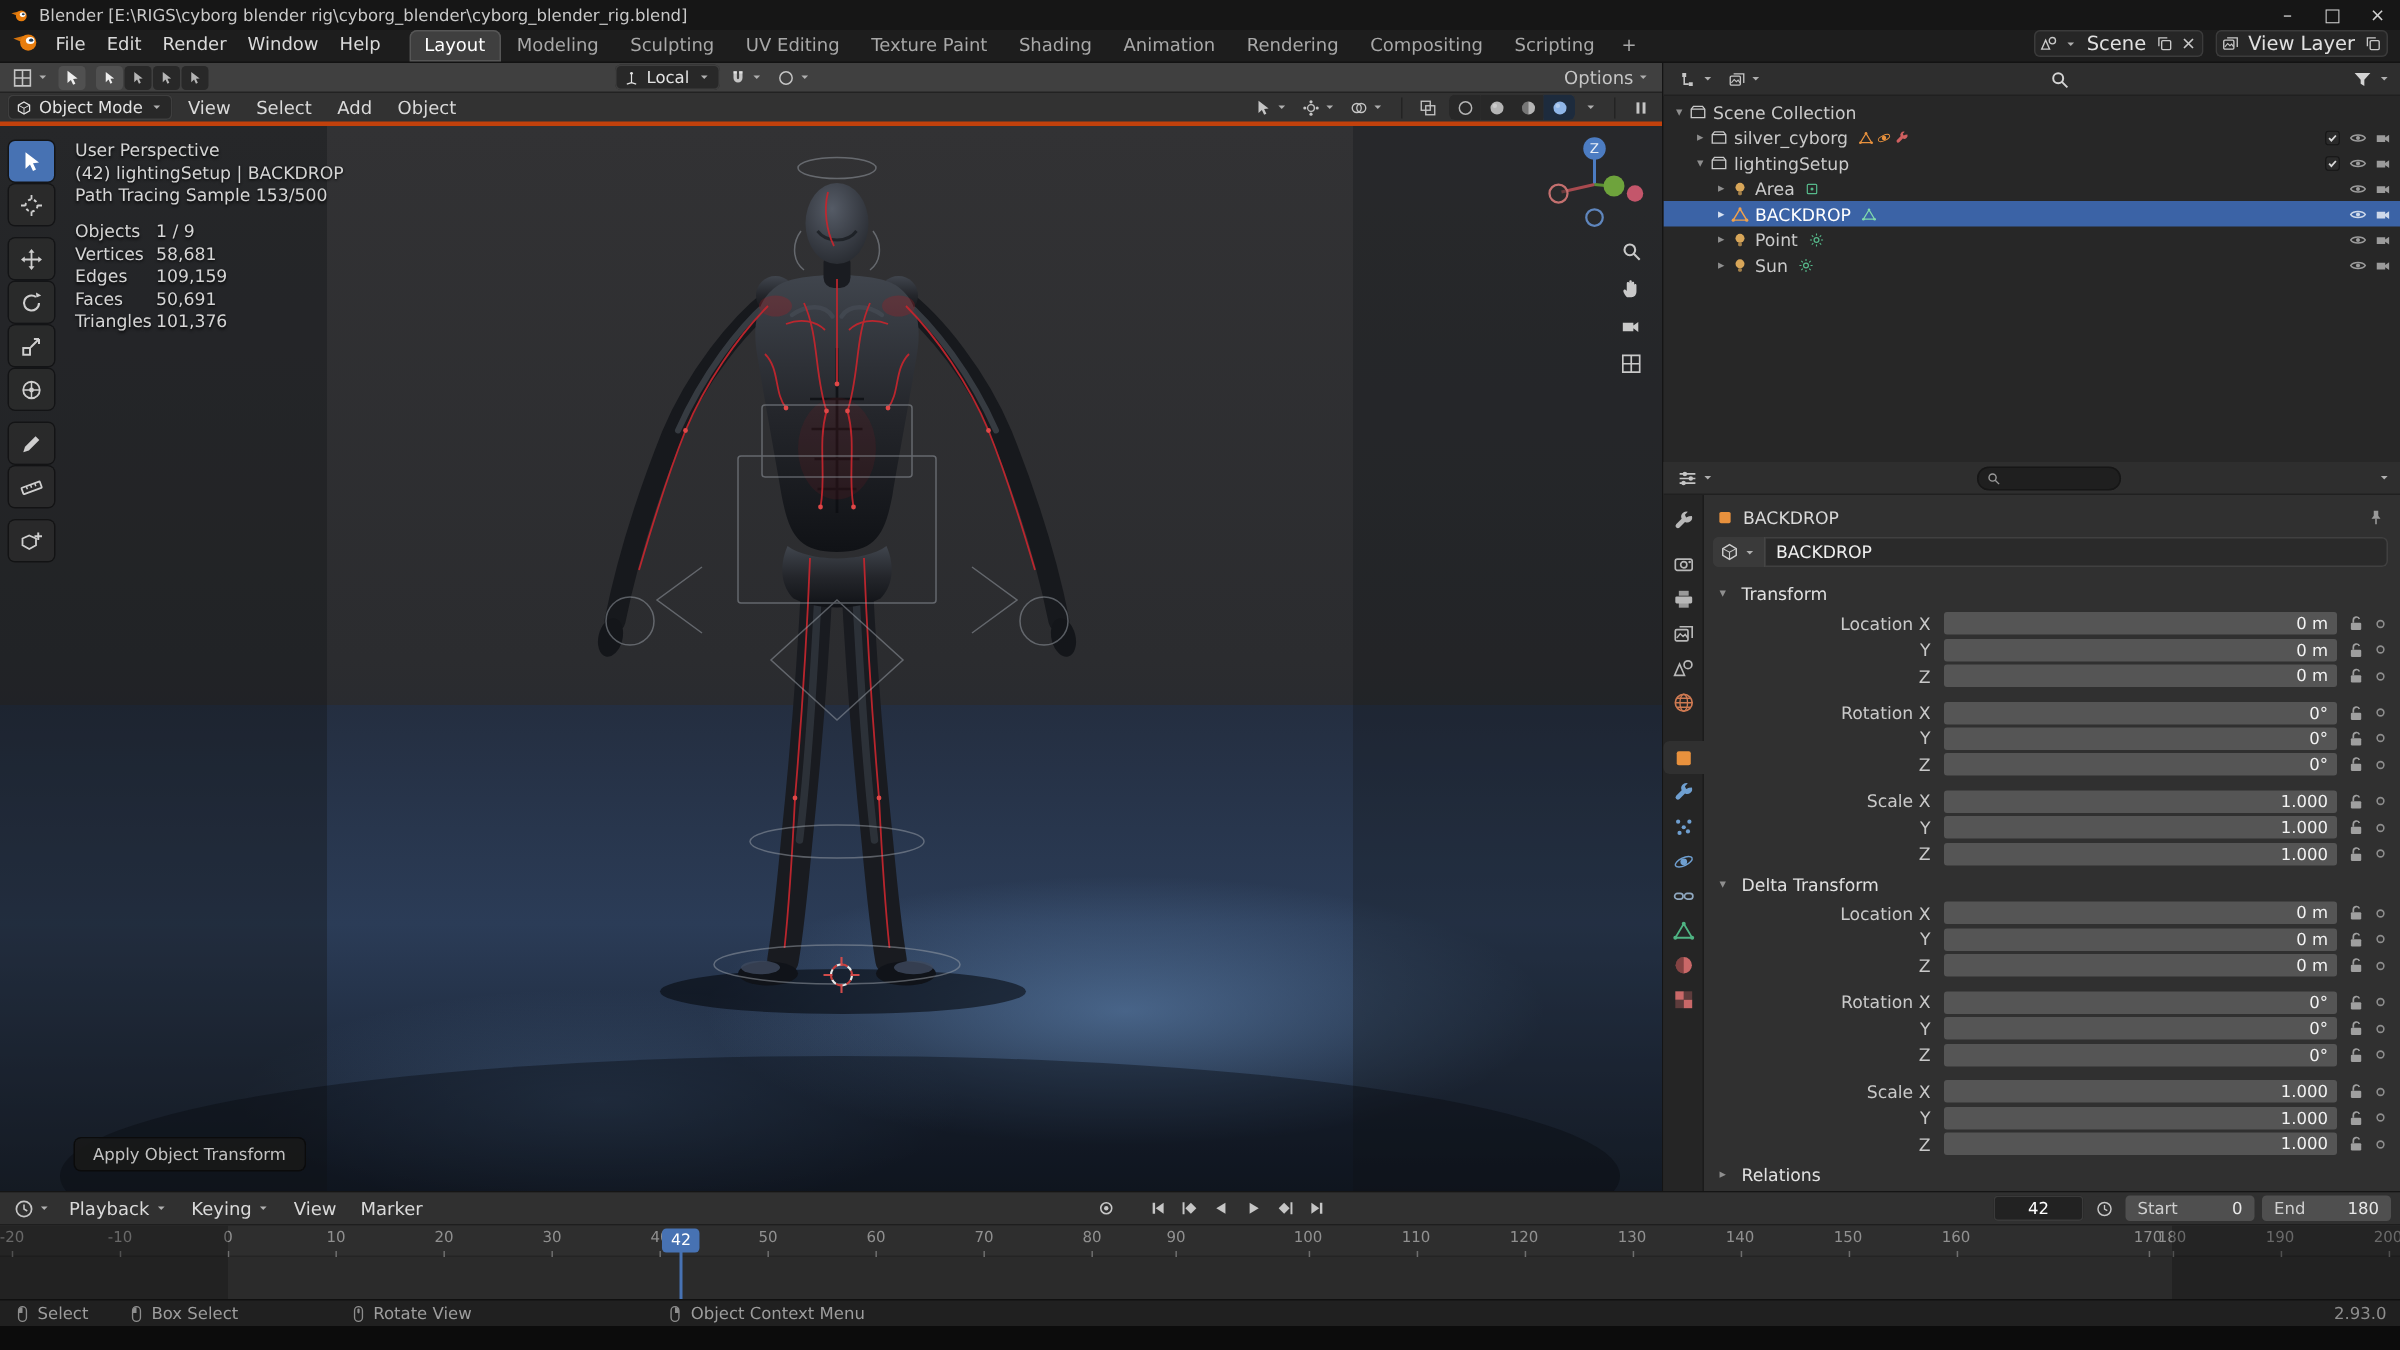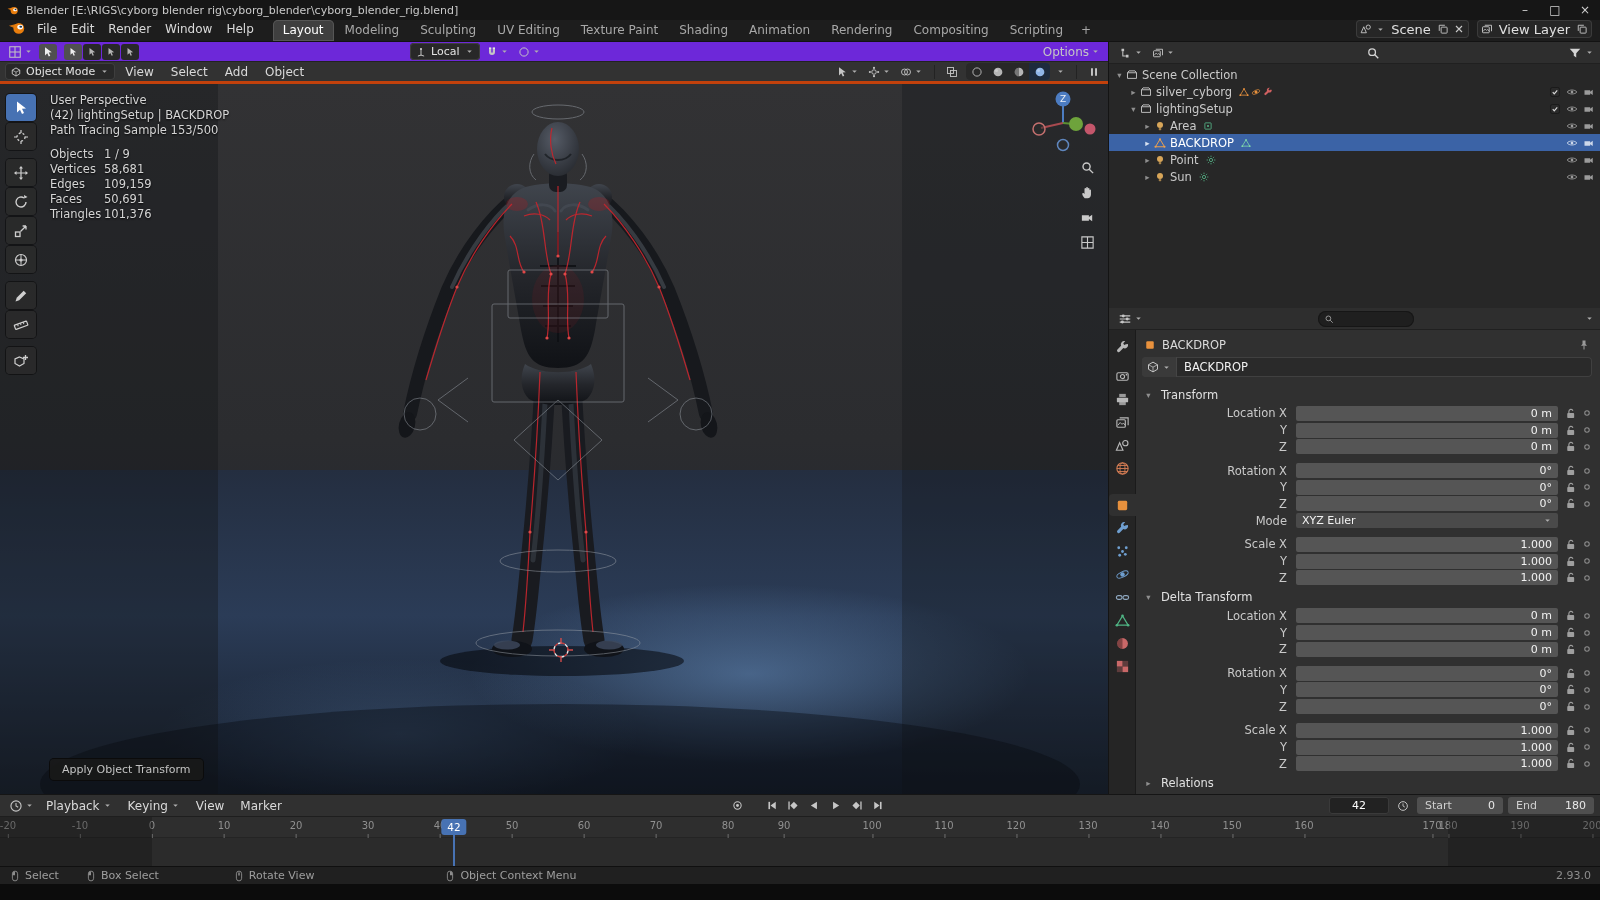--- a/index.html
+++ b/index.html
@@ -20,21 +20,21 @@
 .blogo{width:18px;height:15px;margin-right:4px;flex:none}
 .menu{display:flex;align-items:center;gap:3px;padding:2px 7px;font-size:12px;color:#dadada;border-radius:3px;white-space:nowrap}
 .tabs{display:flex;align-items:flex-end;align-self:flex-end;margin-left:12px;gap:1px}
 .tab{padding:3px 10px 4px;font-size:12px;color:#a8a8a8;border-radius:5px 5px 0 0;white-space:nowrap}
 .tab.active{background:#3f3f3f;color:#fff;box-shadow:inset 0 0 0 1px #565656}
 .tabadd{padding:3px 7px 4px;color:#a8a8a8}
 .topright{margin-left:auto;display:flex;align-items:center;gap:8px}
 .idw{display:flex;align-items:center;height:18px;background:#262626;box-shadow:inset 0 0 0 1px #3b3b3b;border-radius:4px;padding:0 4px;gap:4px;color:#c9c9c9}
 .idw .txt{font-size:13px;color:#e0e0e0;padding:0 2px;white-space:nowrap}
 
-.toolsettings{height:20px;background:#6d28d9;border-bottom:1px solid #222;display:flex;align-items:center;padding:0 5px;gap:3px;flex:none}
+.toolsettings{height:20px;background:#404040;border-bottom:1px solid #222;display:flex;align-items:center;padding:0 5px;gap:3px;flex:none}
 .vheader{height:22px;background:#323232;border-bottom:3px solid #c2410c;display:flex;align-items:center;padding:0 5px;gap:3px;flex:none}
 .hbtn{display:flex;align-items:center;gap:2px;padding:2px 3px;border-radius:3px;color:#c5c5c5}
 .pill{display:flex;align-items:center;gap:5px;height:17px;background:#282828;box-shadow:inset 0 0 0 1px #3e3e3e;border-radius:4px;padding:0 6px;font-size:11px;color:#e3e3e3;white-space:nowrap}
 .smallbtns{display:flex;gap:1px;margin-left:4px}
 .sbtn{width:18px;height:16px;border-radius:3px;background:#282828;display:flex;align-items:center;justify-content:center;color:#b5b5b5}
 .sbtn.on{background:#505050;color:#eee}
 .shadegroup{display:flex;border-radius:4px;overflow:hidden;box-shadow:inset 0 0 0 1px #3e3e3e;margin-left:2px}
 .shadebtn{width:21px;height:17px;display:flex;align-items:center;justify-content:center;color:#b5b5b5;background:#282828}
 .shadebtn.on{background:#1d2b3d;color:#8fb6e8}
 
@@ -1177,31 +1177,20 @@
                 <div class="pfield">
                   <span class="val">0°</span>
                 </div>
                 <svg class="lockic">
                   <use href="#s-lock"></use>
                 </svg>
                 <svg class="decic">
                   <use href="#s-dot"></use>
                 </svg>
               </div>
-            <div class="prow">
-                <span class="plabel">Mode</span>
-                <div class="pfield enum">
-                  <span class="val">XYZ Euler</span>
-                  <svg class="chev">
-                    <use href="#s-chev"></use>
-                  </svg>
-                </div>
-                <span class="lockic"></span>
-                <span class="decic"></span>
-              </div>
             <div class="pgap"></div>
             <div class="prow">
                 <span class="plabel">Scale X</span>
                 <div class="pfield">
                   <span class="val">1.000</span>
                 </div>
                 <svg class="lockic">
                   <use href="#s-lock"></use>
                 </svg>
                 <svg class="decic">

